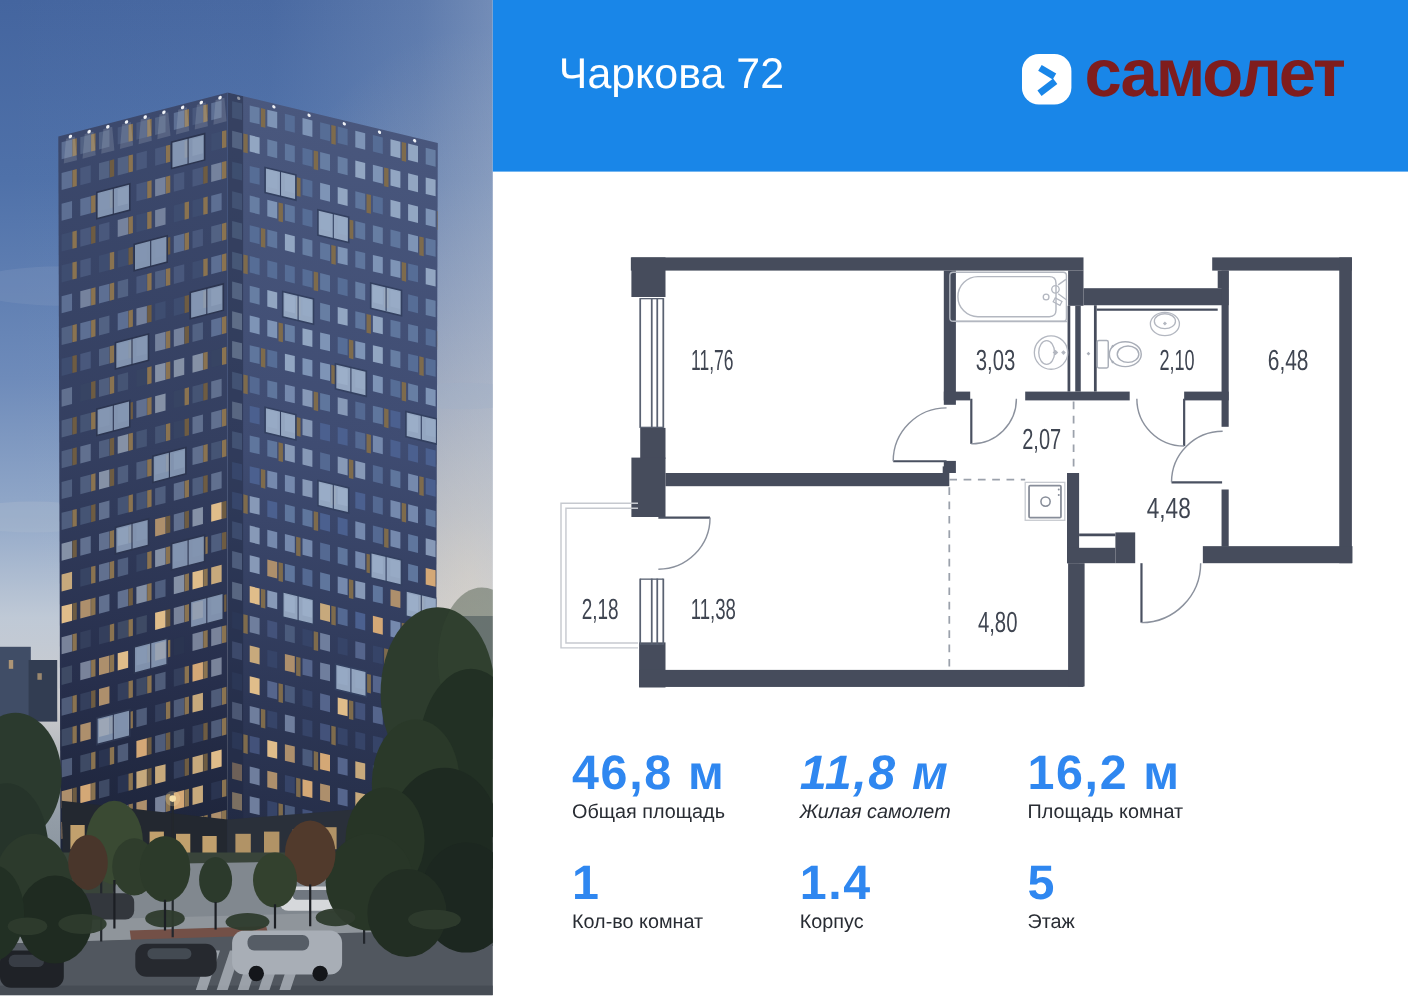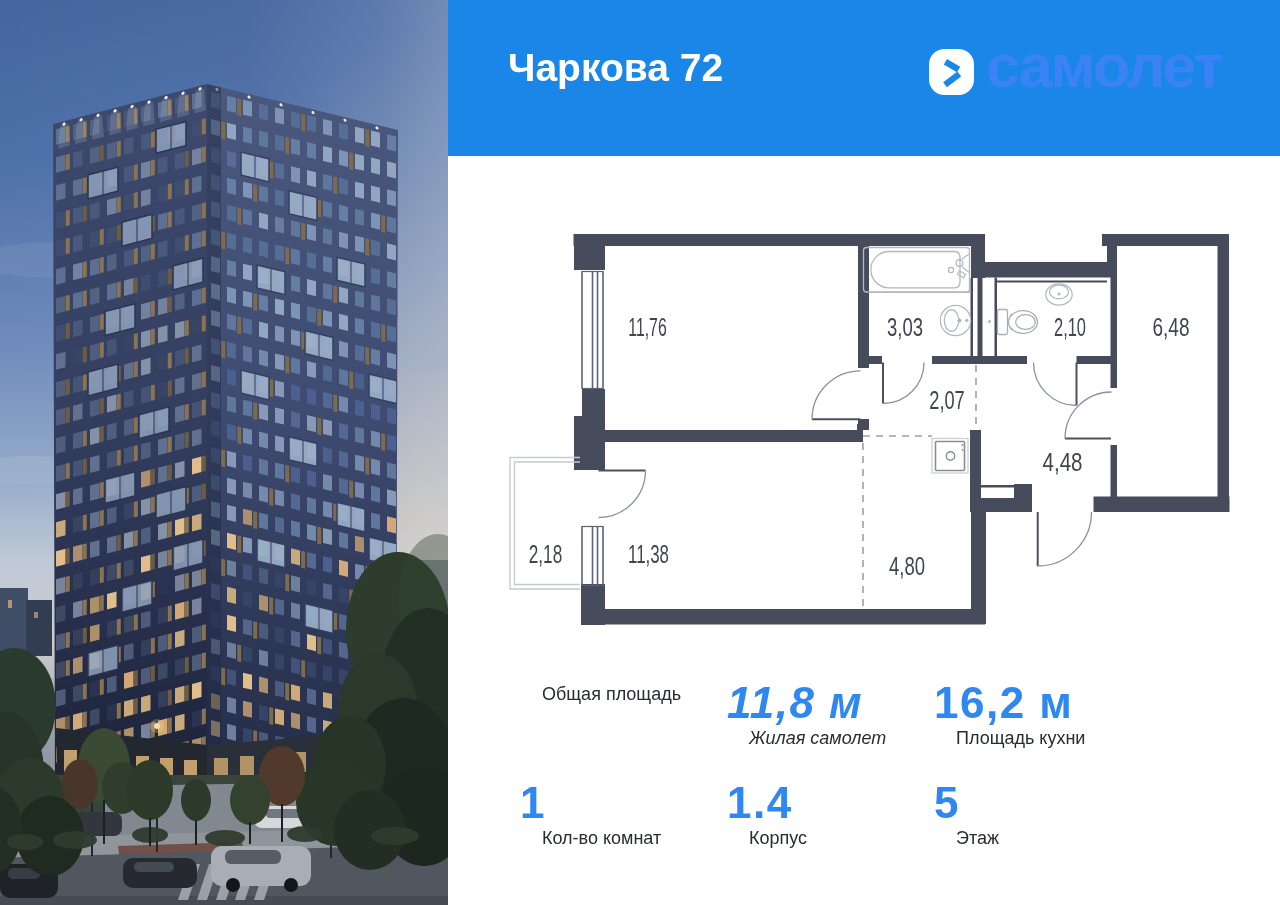--- a/index.html
+++ b/index.html
@@ -1,19 +1,19 @@
 <!DOCTYPE html>
 <html><head><meta charset="utf-8">
 <style>
 * { margin:0; padding:0; box-sizing:border-box; }
 body { width:1280px; height:905px; font-family:"Liberation Sans", sans-serif; background:#fff; }
 #page { position:relative; width:1280px; height:905px; overflow:hidden; background:#fff; }
 .abs { position:absolute; }
 .num { font-weight:bold; color:#2f87f0; font-size:44px; line-height:1; letter-spacing:1.5px; }
-.cap { color:#282c33; font-size:18px; line-height:1; margin-top:4.5px;margin-left:22px; }
+.cap { color:#282c33; font-size:18px; line-height:1; margin-top:4.5px; }
 </style></head>
 <body>
 <div id="page">
 <div class="abs" style="left:0;top:0;width:448px;height:905px;"><svg width="448" height="905" viewBox="0 0 448 905">
         <defs>
 <linearGradient id="sky" x1="0" y1="0" x2="0" y2="1">
 <stop offset="0" stop-color="#44659f"></stop>
 <stop offset="0.18" stop-color="#4f71a9"></stop>
 <stop offset="0.38" stop-color="#6e8bba"></stop>
 <stop offset="0.52" stop-color="#93a9c9"></stop>
@@ -984,29 +984,29 @@
         <ellipse cx="305" cy="834" rx="18" ry="8" fill="#2e3b2d" opacity="0.95"></ellipse>
         <ellipse cx="395" cy="836" rx="24" ry="9" fill="#2e3b2d" opacity="0.95"></ellipse>
         <ellipse cx="25" cy="842" rx="18" ry="8" fill="#2e3b2d" opacity="0.95"></ellipse>
         <line x1="104" y1="800" x2="104" y2="844" stroke="#1c1f24" stroke-width="2"></line>
         <line x1="150" y1="818" x2="150" y2="846" stroke="#1c1f24" stroke-width="2"></line>
         <line x1="196" y1="820" x2="196" y2="845" stroke="#1c1f24" stroke-width="2"></line>
         <line x1="282" y1="804" x2="282" y2="842" stroke="#1c1f24" stroke-width="2"></line>
         <line x1="250" y1="822" x2="250" y2="844" stroke="#1c1f24" stroke-width="2"></line>
       </svg></div>
 <div class="abs" style="left:448px;top:0;width:832px;height:156px;background:#1986e8;"></div>
-<div class="abs" style="left:508px;top:48px;color:#fff;font-size:39px;font-weight:bold;line-height:1;">Чаркова 72</div>
+<div class="abs" style="left:508px;top:48px;color:#fff;font-size:39px;font-weight:normal;line-height:1;">Чаркова 72</div>
 <div class="abs" style="left:929px;top:42px;width:300px;height:70px;"><svg width="300" height="70" viewBox="929 42 300 70">
         <rect x="929" y="49" width="45" height="46" rx="15.5" fill="#fff"></rect>
         <g stroke="#1986e8" stroke-width="6.3">
           <line x1="945.4" y1="61.7" x2="958.6" y2="69.5"></line>
           <line x1="959.3" y1="73.9" x2="945.0" y2="84.7"></line>
         </g>
       </svg></div>
-<div class="abs" style="left:986px;top:36px;color:#3b82f6;font-size:61px;font-weight:bold;line-height:1;letter-spacing:-2px;">самолет</div>
+<div class="abs" style="left:986px;top:36px;color:#7f1d1d;font-size:61px;font-weight:bold;line-height:1;letter-spacing:-2px;">самолет</div>
 <div class="abs" style="left:448px;top:156px;width:898px;height:524px;"><svg width="832" height="524" viewBox="448 156 832 524" font-family="Liberation Sans, sans-serif">
         <rect x="573.5" y="234" width="411.5" height="12" fill="#464C5C"></rect>
         <rect x="574" y="234" width="31" height="36" fill="#464C5C"></rect>
         <rect x="582" y="389" width="23" height="28" fill="#464C5C"></rect>
         <rect x="574" y="416" width="31" height="54" fill="#464C5C"></rect>
         <rect x="581" y="584" width="24" height="41" fill="#464C5C"></rect>
         <rect x="581" y="609" width="404" height="15.5" fill="#464C5C"></rect>
         <rect x="971" y="246" width="14" height="32" fill="#464C5C"></rect>
         <rect x="970.5" y="278" width="2.5" height="78" fill="#464C5C"></rect>
         <rect x="977.5" y="278" width="5" height="78" fill="#464C5C"></rect>
@@ -1090,29 +1090,30 @@
         <text x="905" y="336" font-size="26.5" fill="#3f4551" text-anchor="middle" textLength="36" lengthAdjust="spacingAndGlyphs">3,03</text>
         <text x="1070" y="336" font-size="26.5" fill="#3f4551" text-anchor="middle" textLength="32" lengthAdjust="spacingAndGlyphs">2,10</text>
         <text x="1171" y="336" font-size="26.5" fill="#3f4551" text-anchor="middle" textLength="37" lengthAdjust="spacingAndGlyphs">6,48</text>
         <text x="947" y="408.5" font-size="26.5" fill="#3f4551" text-anchor="middle" textLength="35.5" lengthAdjust="spacingAndGlyphs">2,07</text>
         <text x="1062.5" y="471" font-size="26.5" fill="#3f4551" text-anchor="middle" textLength="40" lengthAdjust="spacingAndGlyphs">4,48</text>
         <text x="545.5" y="562.5" font-size="26.5" fill="#3f4551" text-anchor="middle" textLength="33.5" lengthAdjust="spacingAndGlyphs">2,18</text>
         <text x="648.5" y="562.5" font-size="26.5" fill="#3f4551" text-anchor="middle" textLength="41" lengthAdjust="spacingAndGlyphs">11,38</text>
         <text x="907" y="574.5" font-size="26.5" fill="#3f4551" text-anchor="middle" textLength="36" lengthAdjust="spacingAndGlyphs">4,80</text>
       </svg></div>
 <div class="abs" style="left:520px;top:680.5px;">
+      <div class="num">46,8 м</div>
       <div class="cap">Общая площадь</div>
     </div>
 <div class="abs" style="left:727px;top:680.5px;font-style:italic;">
       <div class="num">11,8 м</div>
       <div class="cap">Жилая самолет</div>
     </div>
 <div class="abs" style="left:934px;top:680.5px;">
       <div class="num">16,2 м</div>
-      <div class="cap">Площадь кухни</div>
+      <div class="cap">Площадь комнат</div>
     </div>
 <div class="abs" style="left:520px;top:780.5px;">
       <div class="num">1</div>
       <div class="cap">Кол-во комнат</div>
     </div>
 <div class="abs" style="left:727px;top:780.5px;">
       <div class="num">1.4</div>
       <div class="cap">Корпус</div>
     </div>
 <div class="abs" style="left:934px;top:780.5px;">

